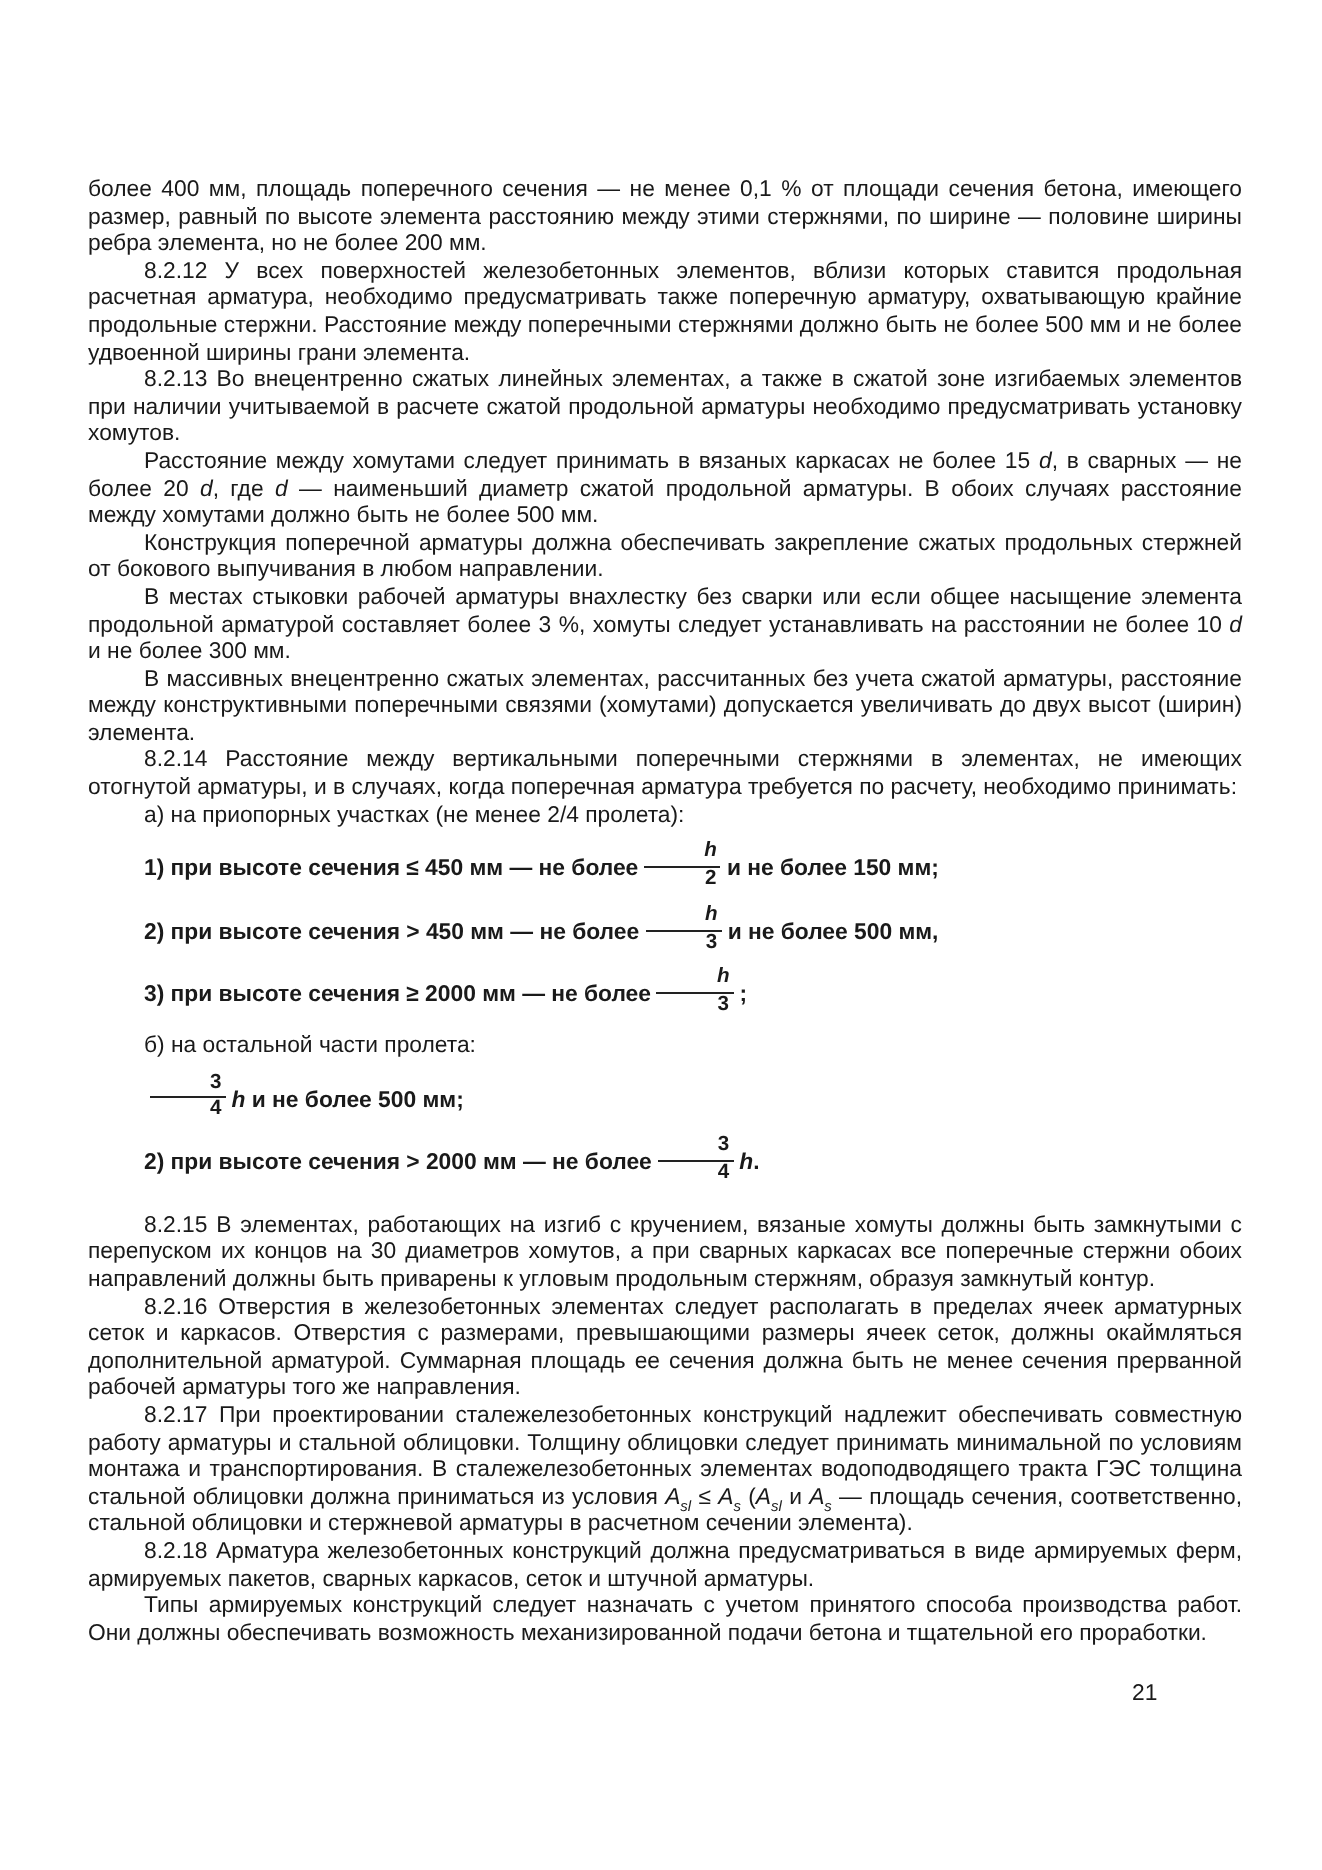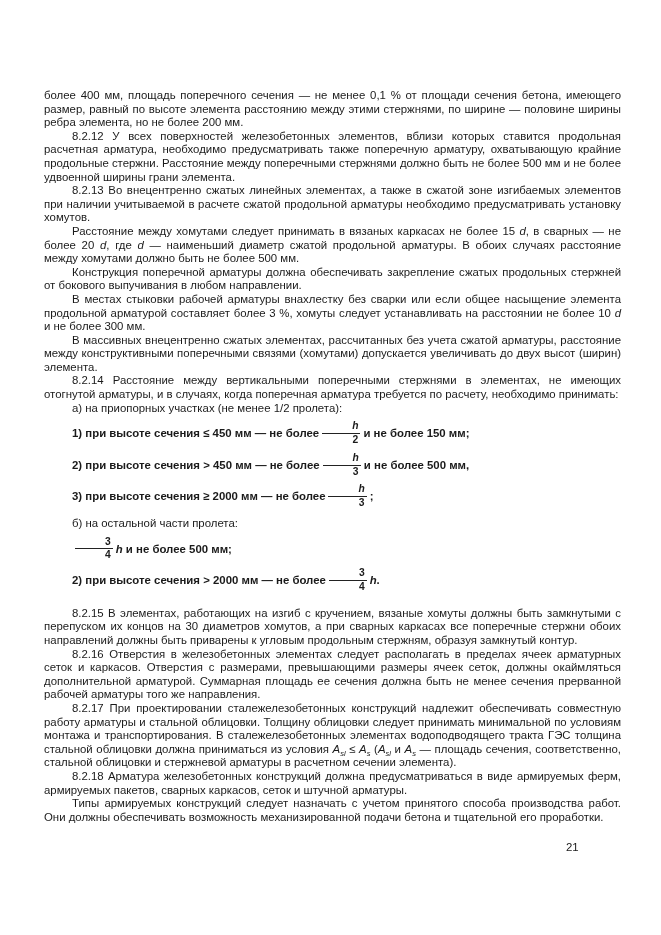--- a/index.html
+++ b/index.html
@@ -79,21 +79,21 @@
 
   <div class="doc-body" id="doc-body">
       <p class="para no-indent"><span>более 400 мм, площадь поперечного сечения — не менее 0,1 % от площади сечения бетона, имеющего размер, равный по высоте элемента расстоянию между этими стержнями, по ширине — половине ширины ребра элемента, но не более 200 мм.</span></p>
       <p class="para"><span>8.2.12 У всех поверхностей железобетонных элементов, вблизи которых ставится продольная расчетная арматура, необходимо предусматривать также поперечную арматуру, охватывающую крайние продольные стержни. Расстояние между поперечными стержнями должно быть не более 500 мм и не более удвоенной ширины грани элемента.</span></p>
       <p class="para"><span>8.2.13 Во внецентренно сжатых линейных элементах, а также в сжатой зоне изгибаемых элементов при наличии учитываемой в расчете сжатой продольной арматуры необходимо предусматривать установку хомутов.</span></p>
       <p class="para"><span>Расстояние между хомутами следует принимать в вязаных каркасах не более 15 </span><span class="i">d</span><span>, в сварных — не более 20 </span><span class="i">d</span><span>, где </span><span class="i">d</span><span> — наименьший диаметр сжатой продольной арматуры. В обоих случаях расстояние между хомутами должно быть не более 500 мм.</span></p>
       <p class="para"><span>Конструкция поперечной арматуры должна обеспечивать закрепление сжатых продольных стержней от бокового выпучивания в любом направлении.</span></p>
       <p class="para"><span>В местах стыковки рабочей арматуры внахлестку без сварки или если общее насыщение элемента продольной арматурой составляет более 3 %, хомуты следует устанавливать на расстоянии не более 10 </span><span class="i">d</span><span> и не более 300 мм.</span></p>
       <p class="para"><span>В массивных внецентренно сжатых элементах, рассчитанных без учета сжатой арматуры, расстояние между конструктивными поперечными связями (хомутами) допускается увеличивать до двух высот (ширин) элемента.</span></p>
       <p class="para"><span>8.2.14 Расстояние между вертикальными поперечными стержнями в элементах, не имеющих отогнутой арматуры, и в случаях, когда поперечная арматура требуется по расчету, необходимо принимать:</span></p>
-      <p class="para"><span>а) на приопорных участках (не менее 1/2 пролета):</span></p>
+      <p class="para"><span>а) на приопорных участках (не менее 2/4 пролета):</span></p>
       <p class="para formula"><span>1) при высоте сечения ≤ 450 мм — не более</span><span class="frac">
           <span class="num it">h</span>
           <span class="den">2</span>
         </span><span>и не более 150 мм;</span></p>
       <p class="para formula"><span>2) при высоте сечения &gt; 450 мм — не более</span><span class="frac">
           <span class="num it">h</span>
           <span class="den">3</span>
         </span><span>и не более 500 мм,</span></p>
       <p class="para formula"><span>3) при высоте сечения ≥ 2000 мм — не более</span><span class="frac">
           <span class="num it">h</span>

